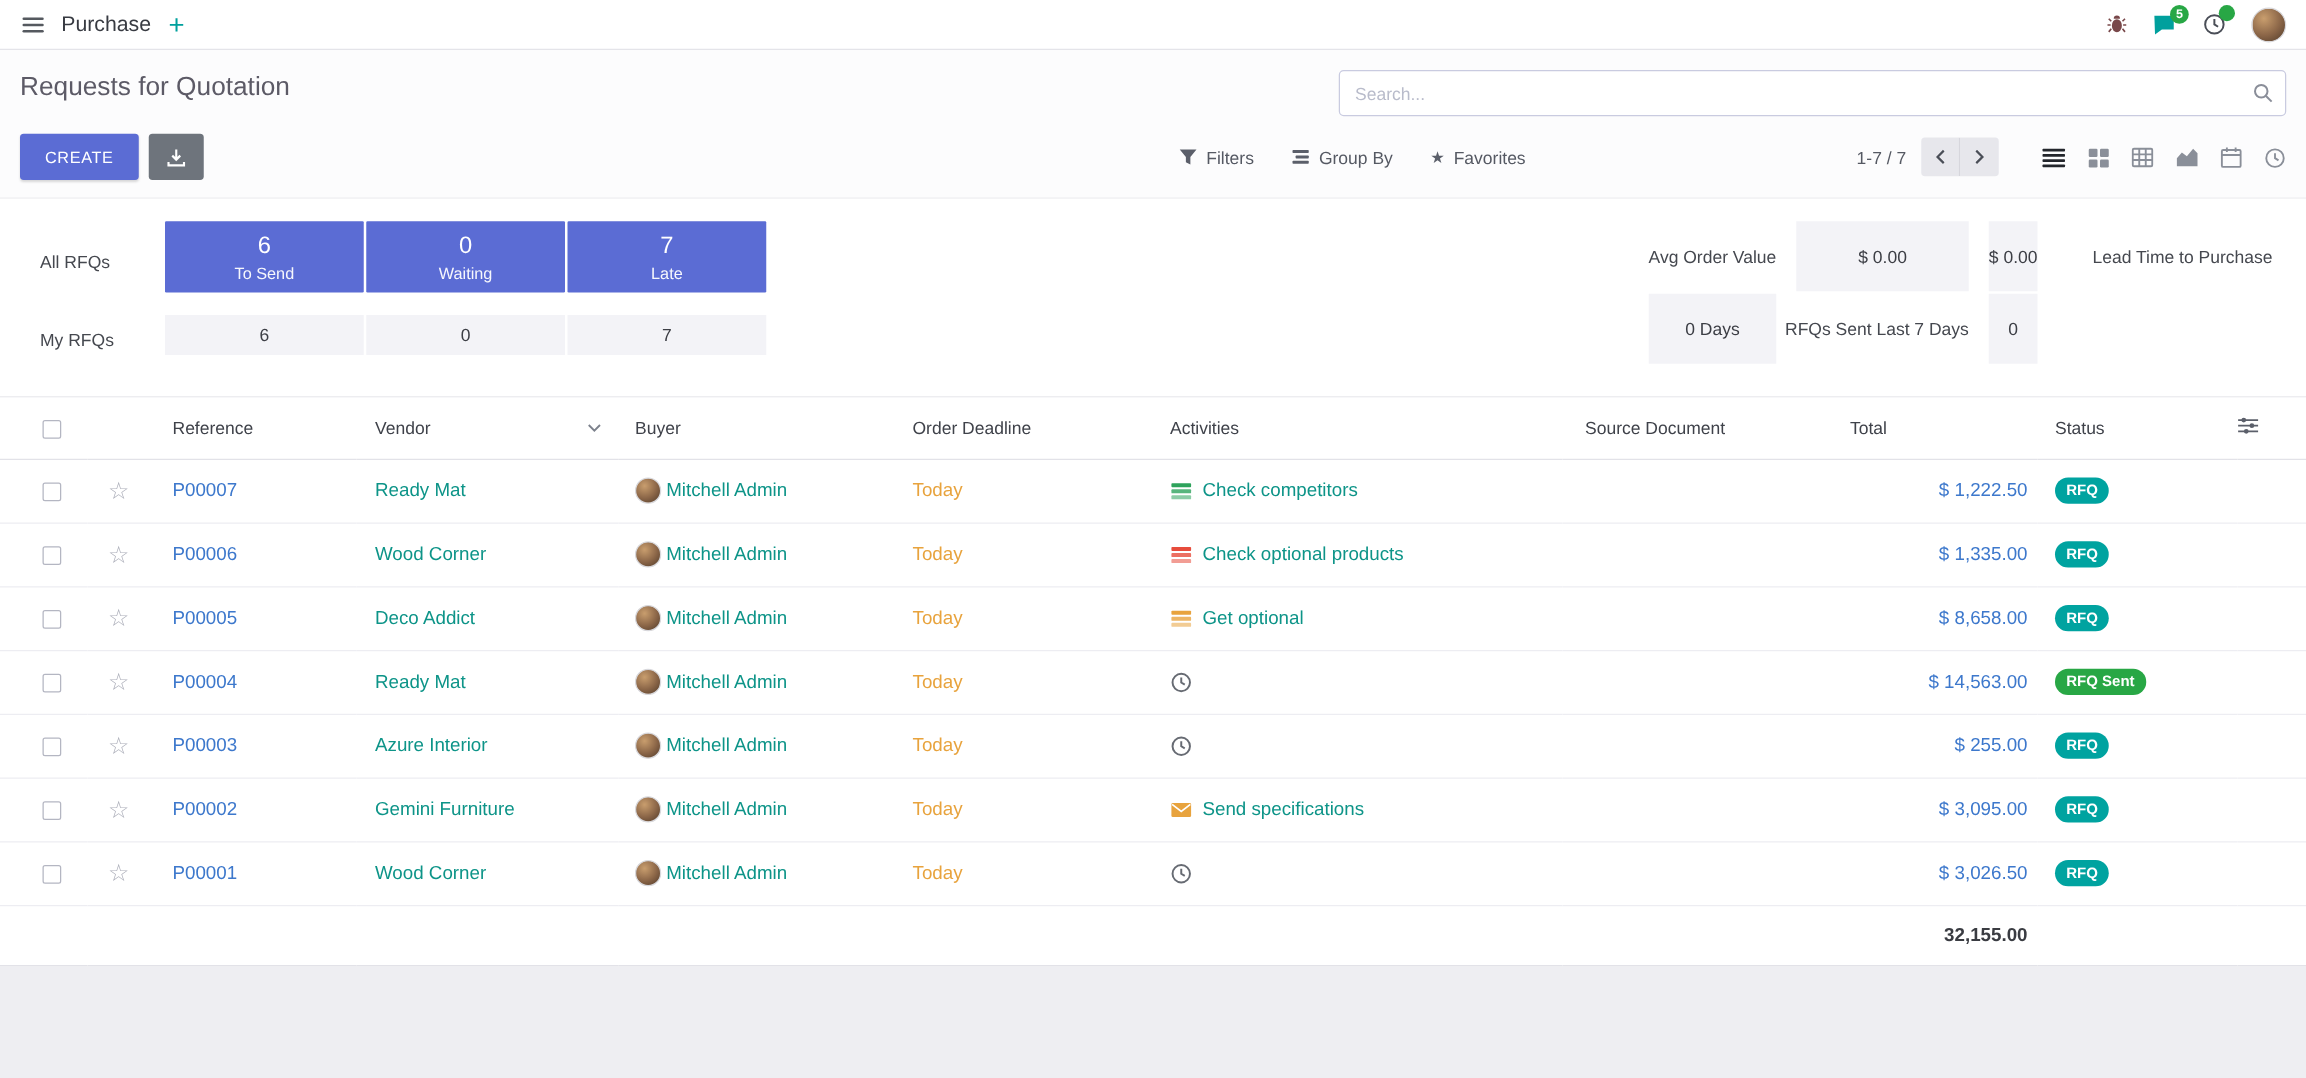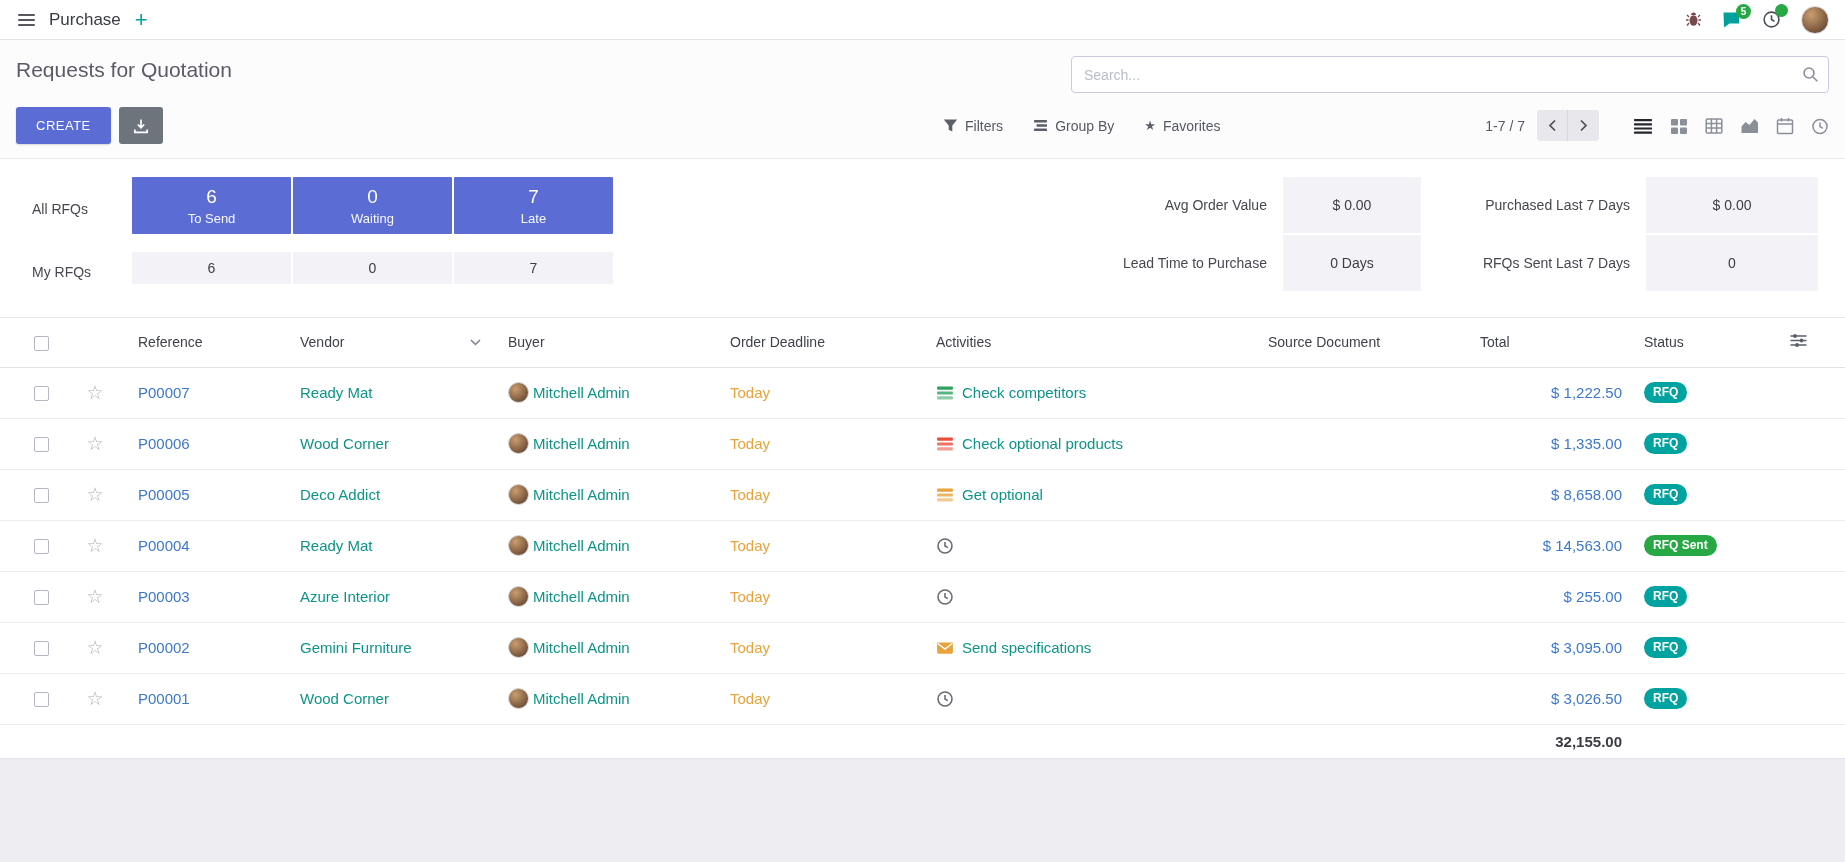--- a/index.html
+++ b/index.html
@@ -98,21 +98,21 @@
   .act-icon[data-type="list-red"] { color: var(--activity-red); }
   .act-icon[data-type="list-yellow"] { color: var(--activity-orange); }
   .act-icon[data-type="envelope"] { color: var(--activity-orange); }
   .act-icon[data-type="clock"] { color: #676b73; }
   .act-icon[data-type^="list"] .i-list { display: block; }
   .act-icon[data-type="clock"] .i-clock { display: block; }
   .act-icon[data-type="envelope"] .i-env { display: block; }
   .badge { display: inline-block; min-width: 36px; text-align: center; padding: 3px 9px 4px; border-radius: 11px; font-size: 12px; font-weight: bold; color: #fff; white-space: nowrap; }
   .badge[data-status="RFQ"] { background: var(--badge-rfq); }
   .badge[data-status="RFQ Sent"] { background: var(--badge-sent); }
-  .list-table tfoot td { height: 34px; border-top: 1px solid #d9d9df; border-bottom: 1px solid #e2e2e8; font-weight: bold; color: #3a3c42; font-size: 15px; }
+  .list-table tfoot td { height: 48px; border-top: 1px solid #d9d9df; border-bottom: 1px solid #e2e2e8; font-weight: bold; color: #3a3c42; font-size: 15px; }
 </style>
 </head>
 <body>
 
 <nav class="navbar">
   <span class="hamburger">
       <span></span>
       <span></span>
       <span></span>
     </span>
@@ -276,21 +276,20 @@
       </div>
     <div class="rs-mybox">
         <span>7</span>
       </div>
   </div>
   <div class="kpis">
     <span class="kpi-label">Avg Order Value</span>
     <div class="kpi-value">
         <span>$ 0.00</span>
       </div>
-    <span class="kpi-label kpi-gap">Purchased Last 7 Days</span>
     <div class="kpi-value">
         <span>$ 0.00</span>
       </div>
     <span class="kpi-label">Lead Time to Purchase</span>
     <div class="kpi-value">
         <span>0 Days</span>
       </div>
     <span class="kpi-label kpi-gap">RFQs Sent Last 7 Days</span>
     <div class="kpi-value">
         <span>0</span>

